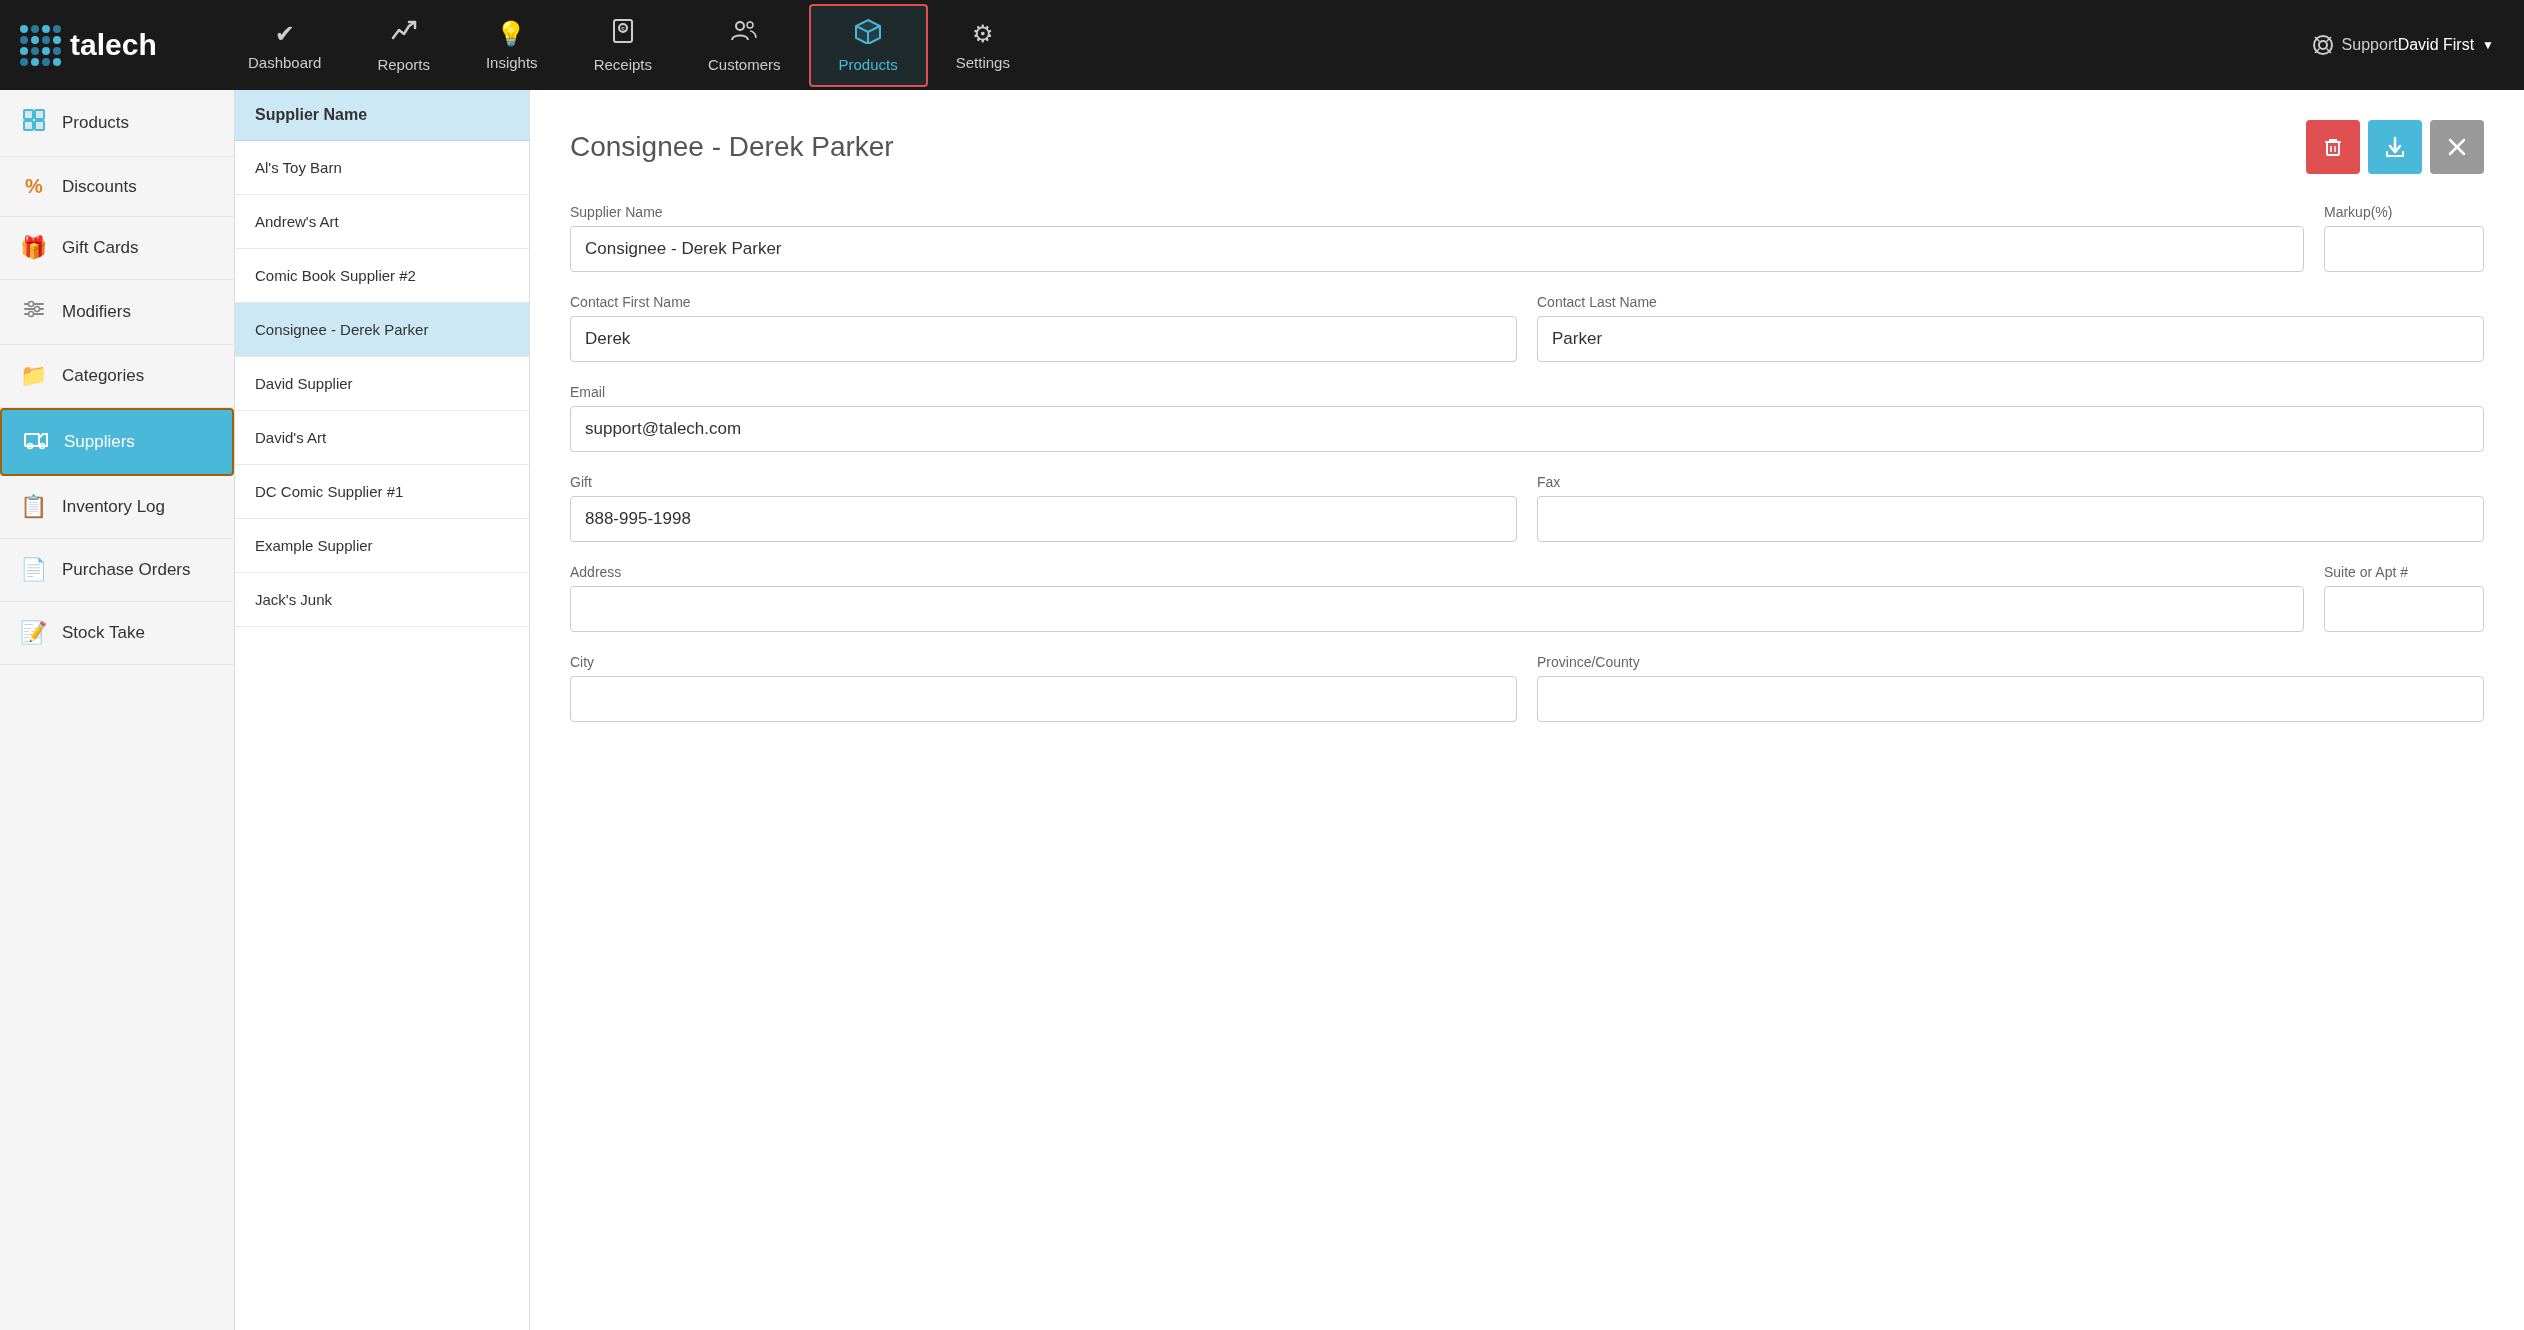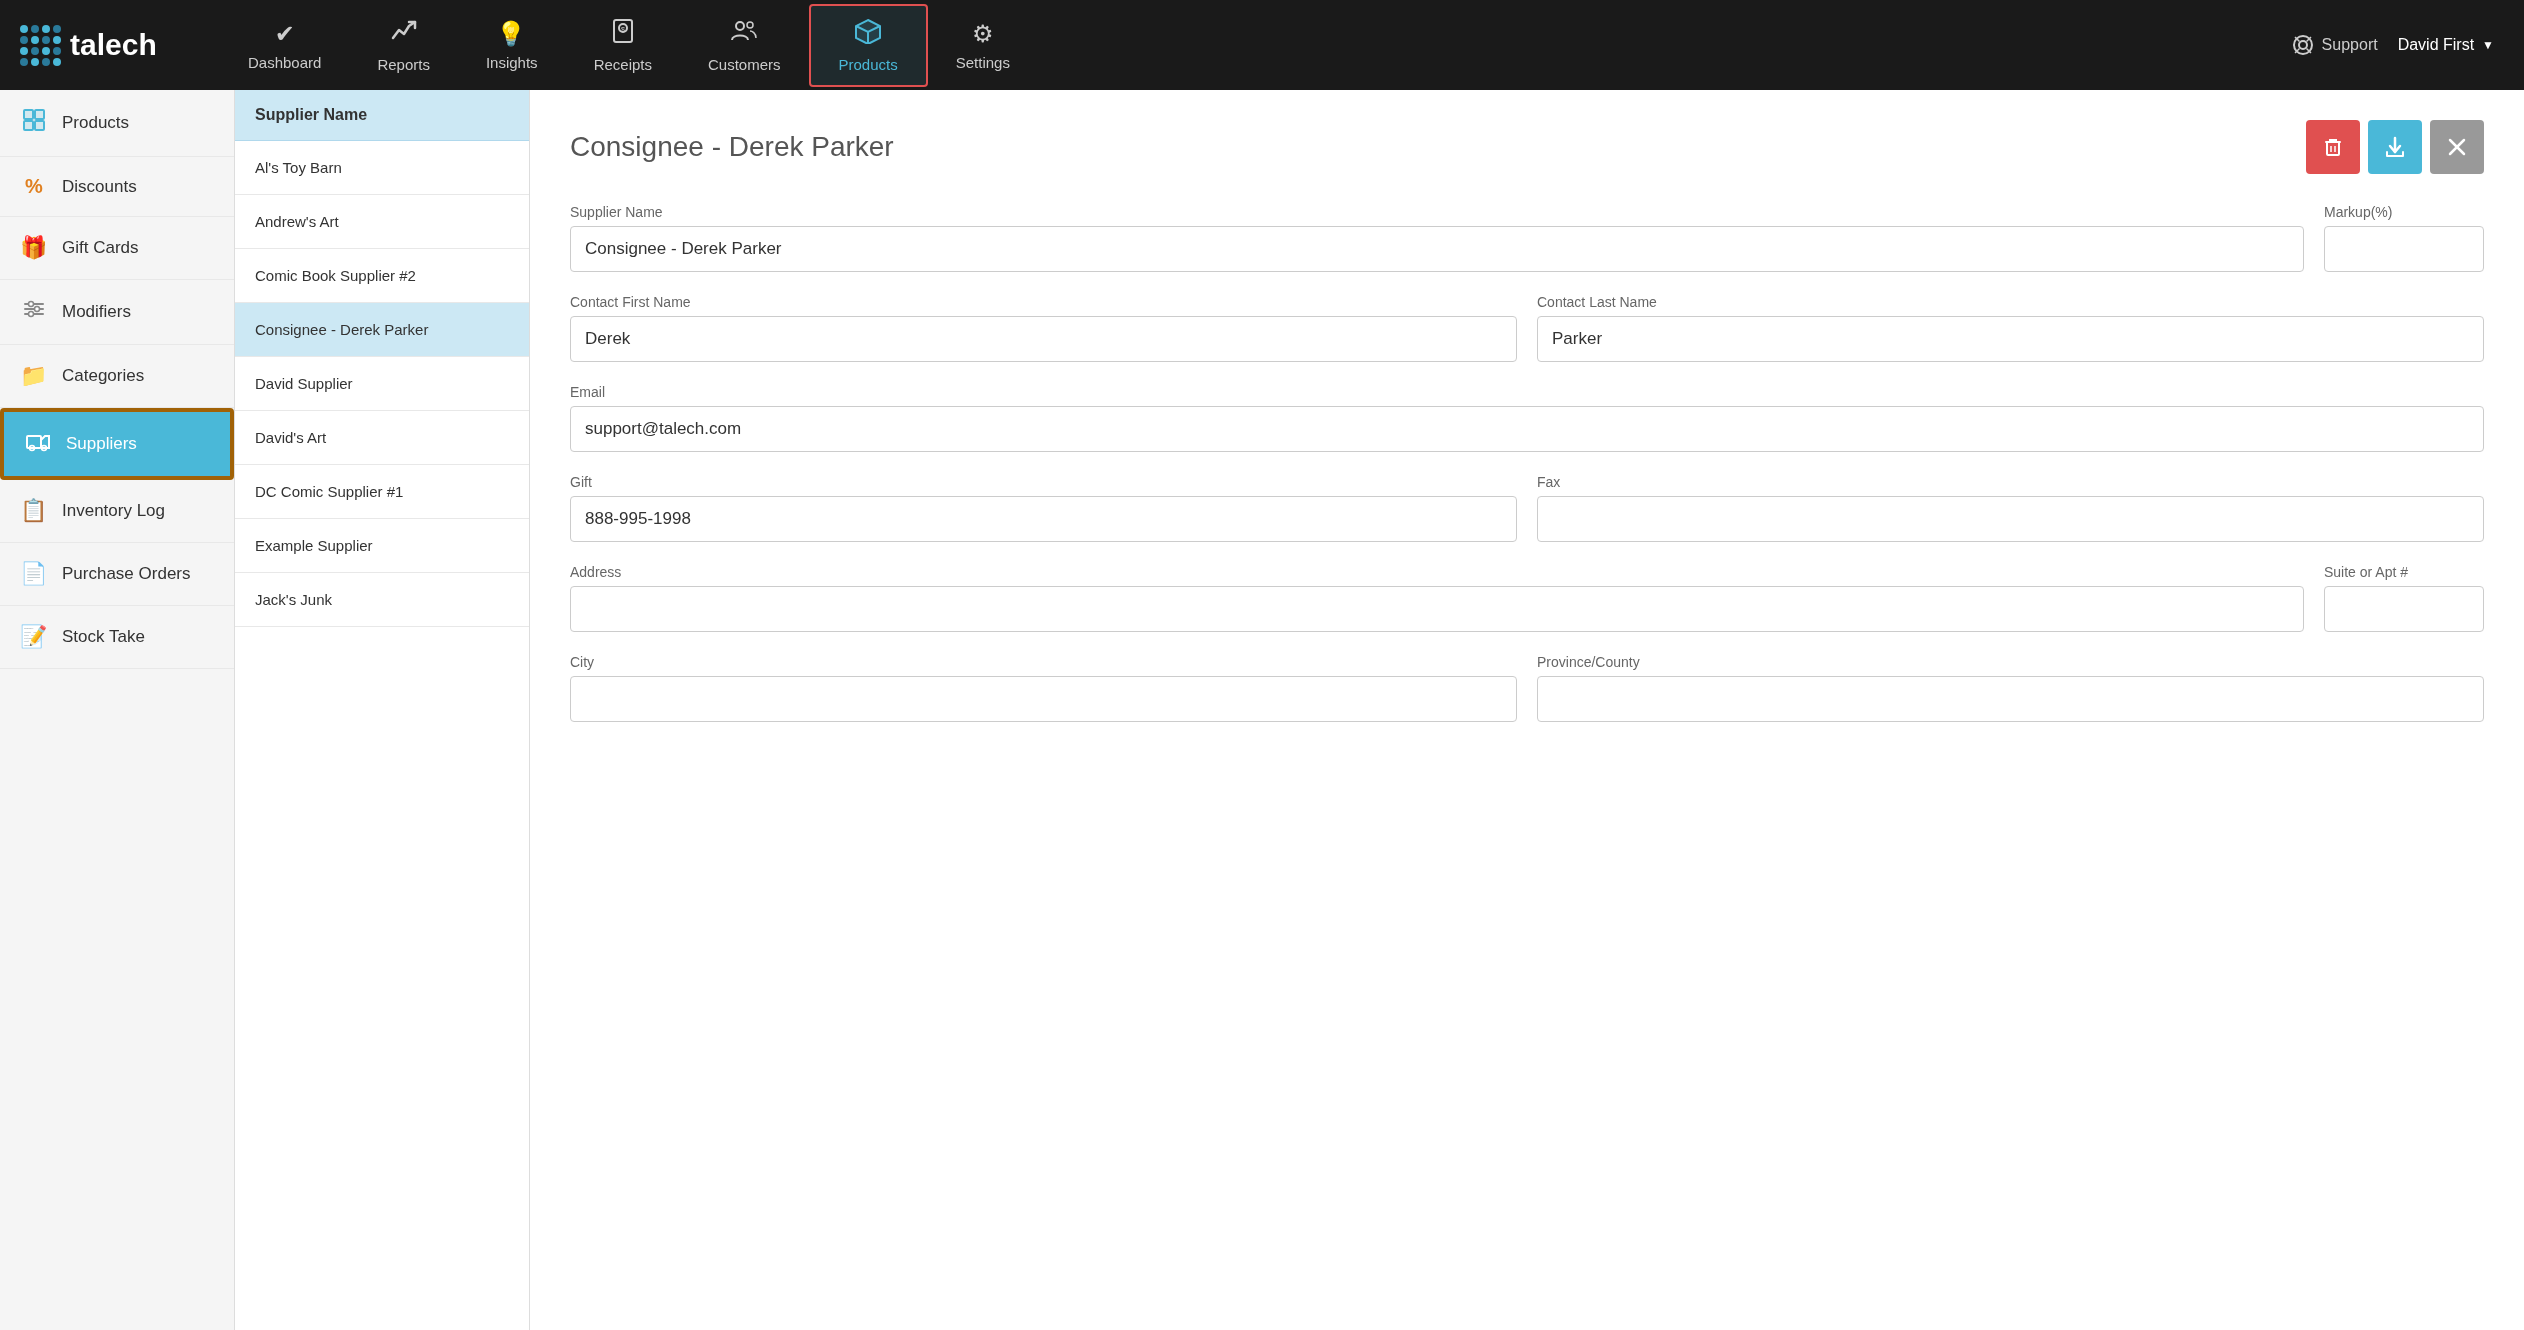--- a/index.html
+++ b/index.html
@@ -64,21 +64,20 @@
       background: rgba(74,184,216,0.1);
     }
     .nav-icon {
       font-size: 24px;
       color: inherit;
     }
     .nav-item.active .nav-icon { color: #4ab8d8; }
     .nav-right {
       display: flex;
       align-items: center;
-      gap: 20px;
       margin-left: auto;
       padding-right: 20px;
     }
     .support-btn {
       display: flex;
       align-items: center;
       gap: 8px;
       color: #ccc;
       font-size: 16px;
       background: transparent;
@@ -117,21 +116,21 @@
       gap: 14px;
       padding: 18px 20px;
       cursor: pointer;
       color: #333;
       font-size: 17px;
       border-bottom: 1px solid #e8e8e8;
     }
     .sidebar-item.active {
       background: #4ab8d8;
       color: white;
-      border: 4px solid #a16207;
+      border: 2px solid #a16207;
       border-radius: 4px;
     }
     .sidebar-icon {
       font-size: 22px;
       width: 28px;
       text-align: center;
     }
     .sidebar-item.active .sidebar-icon { color: white; }
 
     

